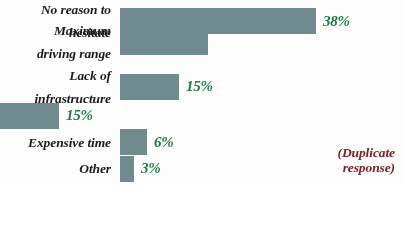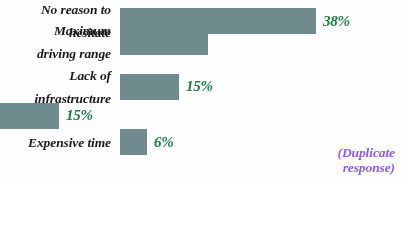--- a/index.html
+++ b/index.html
@@ -63,21 +63,21 @@
   .footnote {
     position: absolute;
     right: 11px;
     bottom: 9px;
     width: 100px;
     text-align: right;
     font-style: italic;
     font-weight: bold;
     font-size: 13.5px;
     line-height: 14.5px;
-    color: #8b5cf6;
+    color: #7f1d1d;
     white-space: pre-line;
     letter-spacing: -0.1px;
   }
 </style>
 </head>
 <body>
 
 <div id="chart-root">
 
   <div class="bar-row" id="r0" style="top: 4px; height: 34px;">
@@ -114,17 +114,24 @@
   </div>
 
   <div class="bar-row" id="r4" style="top: 128px; height: 28px;">
     <div class="row-label">Expensive time</div>
     <div class="bar-and-value">
       <div class="bar" style="width: 27px;"></div>
       <div class="bar-value">6%</div>
     </div>
   </div>
 
+  <div class="bar-row" id="r5" style="top: 155px; height: 27px;">
+    <div class="row-label">Other</div>
+    <div class="bar-and-value">
+      <div class="bar" style="width: 14px;"></div>
+      <div class="bar-value">3%</div>
+    </div>
+  </div>
 
   <div class="footnote">(Duplicate
 response)</div>
 
 </div>
 
 </body></html>

